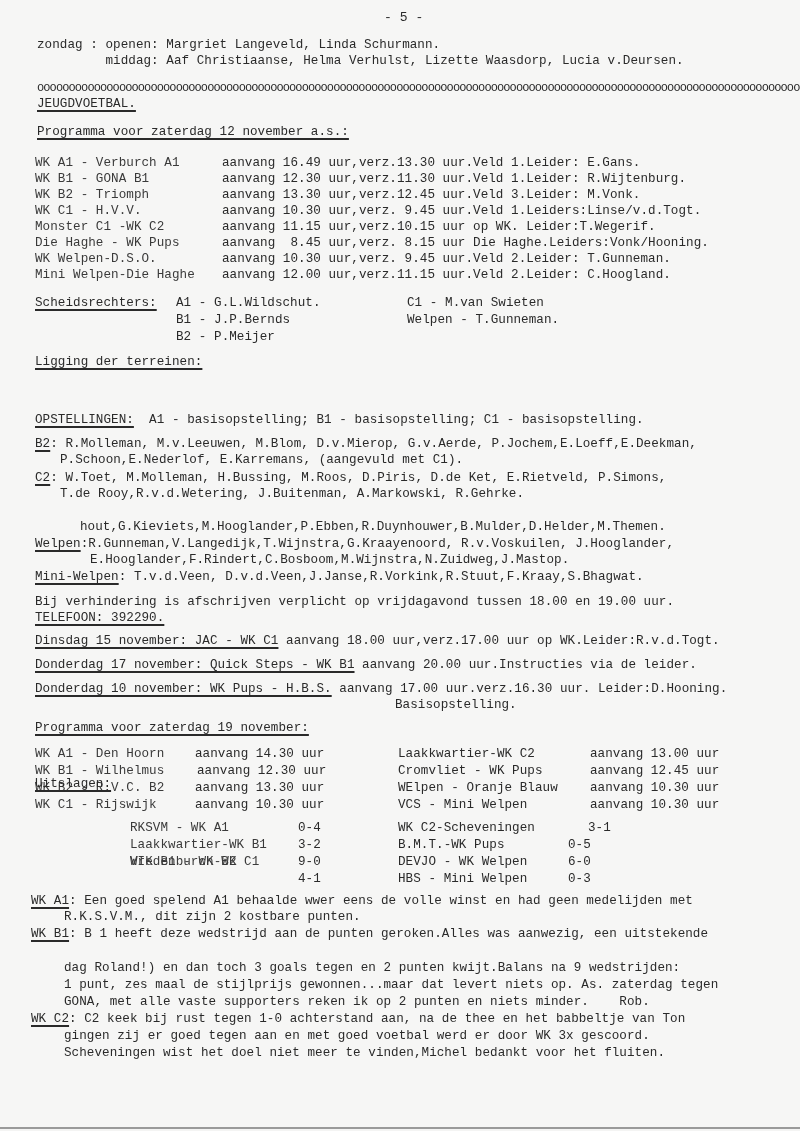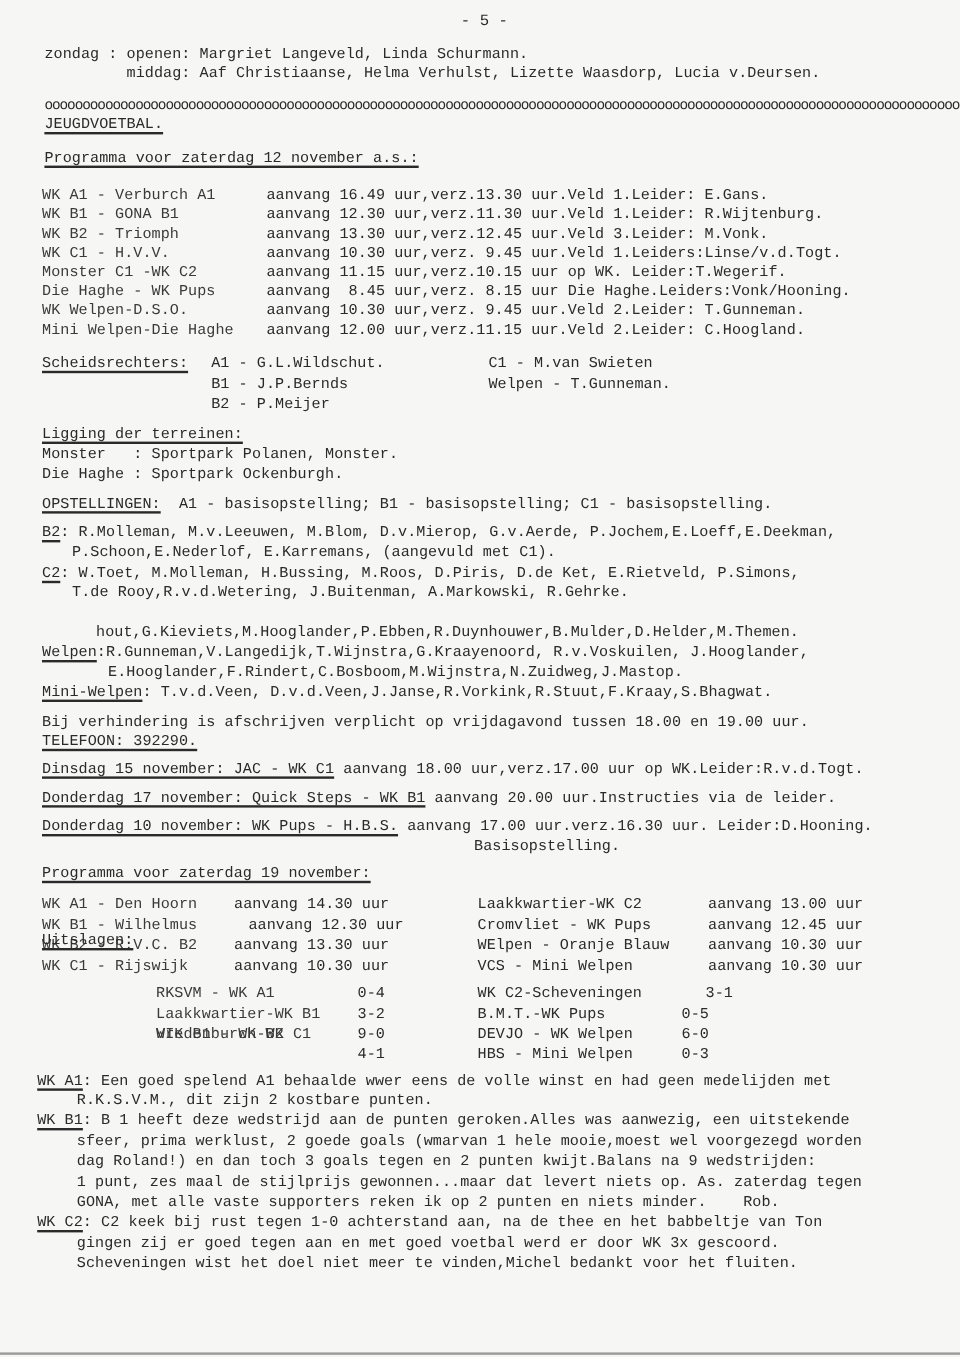--- a/index.html
+++ b/index.html
@@ -52,22 +52,20 @@
   </div>
 
   <div class="ln u" style="left:35px;top:295px">Scheidsrechters:</div>
   <div class="ln" style="left:176px;top:295px">A1 - G.L.Wildschut.</div>
   <div class="ln" style="left:176px;top:312px">B1 - J.P.Bernds</div>
   <div class="ln" style="left:176px;top:329px">B2 - P.Meijer</div>
   <div class="ln" style="left:407px;top:295px">C1 - M.van Swieten</div>
   <div class="ln" style="left:407px;top:312px">Welpen - T.Gunneman.</div>
 
   <div class="ln u" style="left:35px;top:354px">Ligging der terreinen:</div>
-  <div class="ln" style="left:35px;top:371px">Monster   : Sportpark Polanen, Monster.</div>
-  <div class="ln" style="left:35px;top:387px">Die Haghe : Sportpark Ockenburgh.</div>
 
   <div class="ln" style="left:35px;top:412px"><span class="u">OPSTELLINGEN:</span><span>  A1 - basisopstelling; B1 - basisopstelling; C1 - basisopstelling.</span></div>
 
   <div class="ln" style="left:35px;top:436px"><span class="u">B2</span><span>: R.Molleman, M.v.Leeuwen, M.Blom, D.v.Mierop, G.v.Aerde, P.Jochem,E.Loeff,E.Deekman,</span></div>
   <div class="ln" style="left:60px;top:452px">P.Schoon,E.Nederlof, E.Karremans, (aangevuld met C1).</div>
 
   <div class="ln" style="left:35px;top:470px"><span class="u">C2</span><span>: W.Toet, M.Molleman, H.Bussing, M.Roos, D.Piris, D.de Ket, E.Rietveld, P.Simons,</span></div>
   <div class="ln" style="left:60px;top:486px">T.de Rooy,R.v.d.Wetering, J.Buitenman, A.Markowski, R.Gehrke.</div>
 
   <div class="ln" style="left:80px;top:519px">hout,G.Kieviets,M.Hooglander,P.Ebben,R.Duynhouwer,B.Mulder,D.Helder,M.Themen.</div>
@@ -84,21 +82,21 @@
   <div class="ln" style="left:35px;top:657px"><span class="u">Donderdag 17 november: Quick Steps - WK B1</span><span> aanvang 20.00 uur.Instructies via de leider.</span></div>
   <div class="ln" style="left:35px;top:681px"><span class="u">Donderdag 10 november: WK Pups - H.B.S.</span><span> aanvang 17.00 uur.verz.16.30 uur. Leider:D.Hooning.</span></div>
   <div class="ln" style="left:395px;top:697px">Basisopstelling.</div>
 
   <div class="ln u" style="left:35px;top:720px">Programma voor zaterdag 19 november:</div>
 
   <div>
     <div class="ln faint" style="left:35px;top:746px">WK A1 - Den Hoorn</div>
     <div class="ln" style="left:195px;top:746px">aanvang 14.30 uur</div>
     <div class="ln faint" style="left:35px;top:763px">WK B1 - Wilhelmus</div>
-    <div class="ln" style="left:207px;top:763px">aanvang 12.30 uur</div>
+    <div class="ln" style="left:197px;top:763px">aanvang 12.30 uur</div>
     <div class="ln faint" style="left:35px;top:780px">WK B2 - R.V.C. B2</div>
     <div class="ln" style="left:195px;top:780px">aanvang 13.30 uur</div>
     <div class="ln faint" style="left:35px;top:797px">WK C1 - Rijswijk</div>
     <div class="ln" style="left:195px;top:797px">aanvang 10.30 uur</div>
 
     <div class="ln" style="left:398px;top:746px">Laakkwartier-WK C2</div>
     <div class="ln" style="left:590px;top:746px">aanvang 13.00 uur</div>
     <div class="ln" style="left:398px;top:763px">Cromvliet - WK Pups</div>
     <div class="ln" style="left:590px;top:763px">aanvang 12.45 uur</div>
     <div class="ln" style="left:398px;top:780px">WElpen - Oranje Blauw</div>
@@ -125,21 +123,20 @@
     <div class="ln" style="left:398px;top:854px">DEVJO - WK Welpen</div>
     <div class="ln" style="left:568px;top:854px">6-0</div>
     <div class="ln" style="left:398px;top:871px">HBS - Mini Welpen</div>
     <div class="ln" style="left:568px;top:871px">0-3</div>
   </div>
 
   <div class="ln" style="left:31px;top:893px"><span class="u">WK A1</span><span>: Een goed spelend A1 behaalde wwer eens de volle winst en had geen medelijden met</span></div>
   <div class="ln" style="left:64px;top:909px">R.K.S.V.M., dit zijn 2 kostbare punten.</div>
 
   <div class="ln" style="left:31px;top:926px"><span class="u">WK B1</span><span>: B 1 heeft deze wedstrijd aan de punten geroken.Alles was aanwezig, een uitstekende</span></div>
-  <div class="ln" style="left:64px;top:943px">sfeer, prima werklust, 2 goede goals (wmarvan 1 hele mooie,moest wel voorgezegd worden</div>
   <div class="ln" style="left:64px;top:960px">dag Roland!) en dan toch 3 goals tegen en 2 punten kwijt.Balans na 9 wedstrijden:</div>
   <div class="ln" style="left:64px;top:977px">1 punt, zes maal de stijlprijs gewonnen...maar dat levert niets op. As. zaterdag tegen</div>
   <div class="ln" style="left:64px;top:994px">GONA, met alle vaste supporters reken ik op 2 punten en niets minder.    Rob.</div>
 
   <div class="ln" style="left:31px;top:1011px"><span class="u">WK C2</span><span>: C2 keek bij rust tegen 1-0 achterstand aan, na de thee en het babbeltje van Ton</span></div>
   <div class="ln" style="left:64px;top:1028px">gingen zij er goed tegen aan en met goed voetbal werd er door WK 3x gescoord.</div>
   <div class="ln" style="left:64px;top:1045px">Scheveningen wist het doel niet meer te vinden,Michel bedankt voor het fluiten.</div>
 </div>
 
 </body></html>

